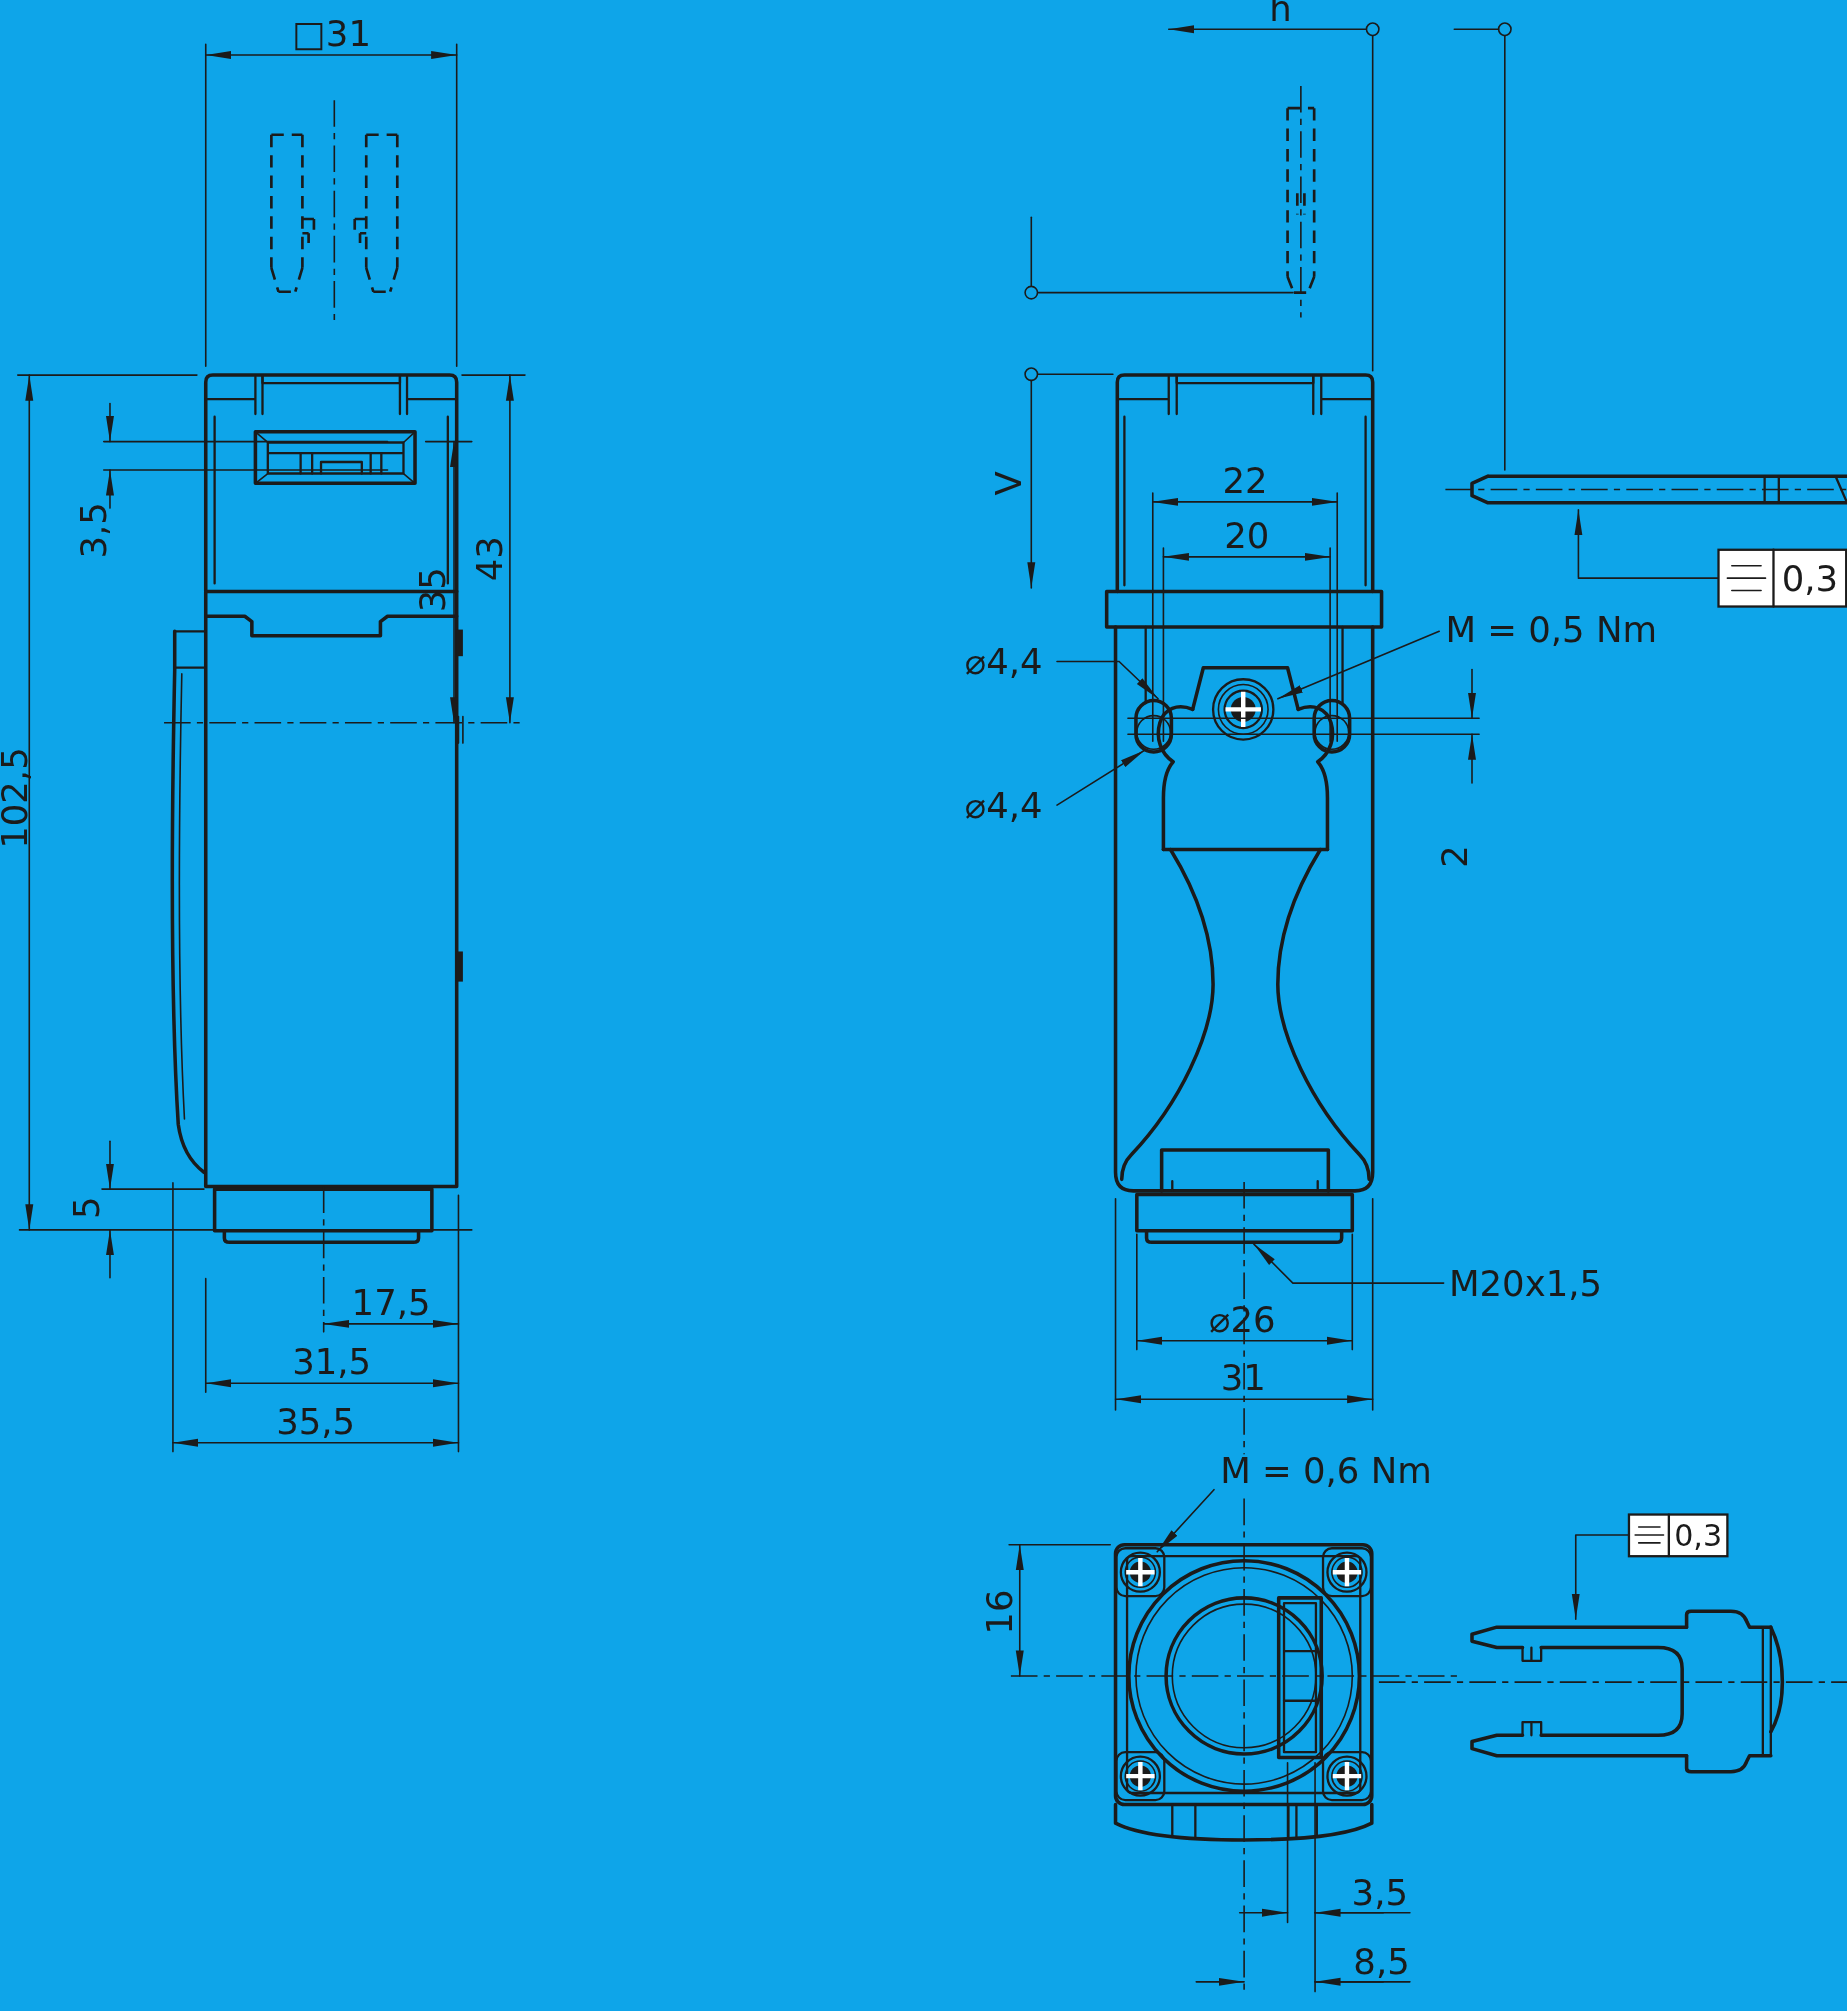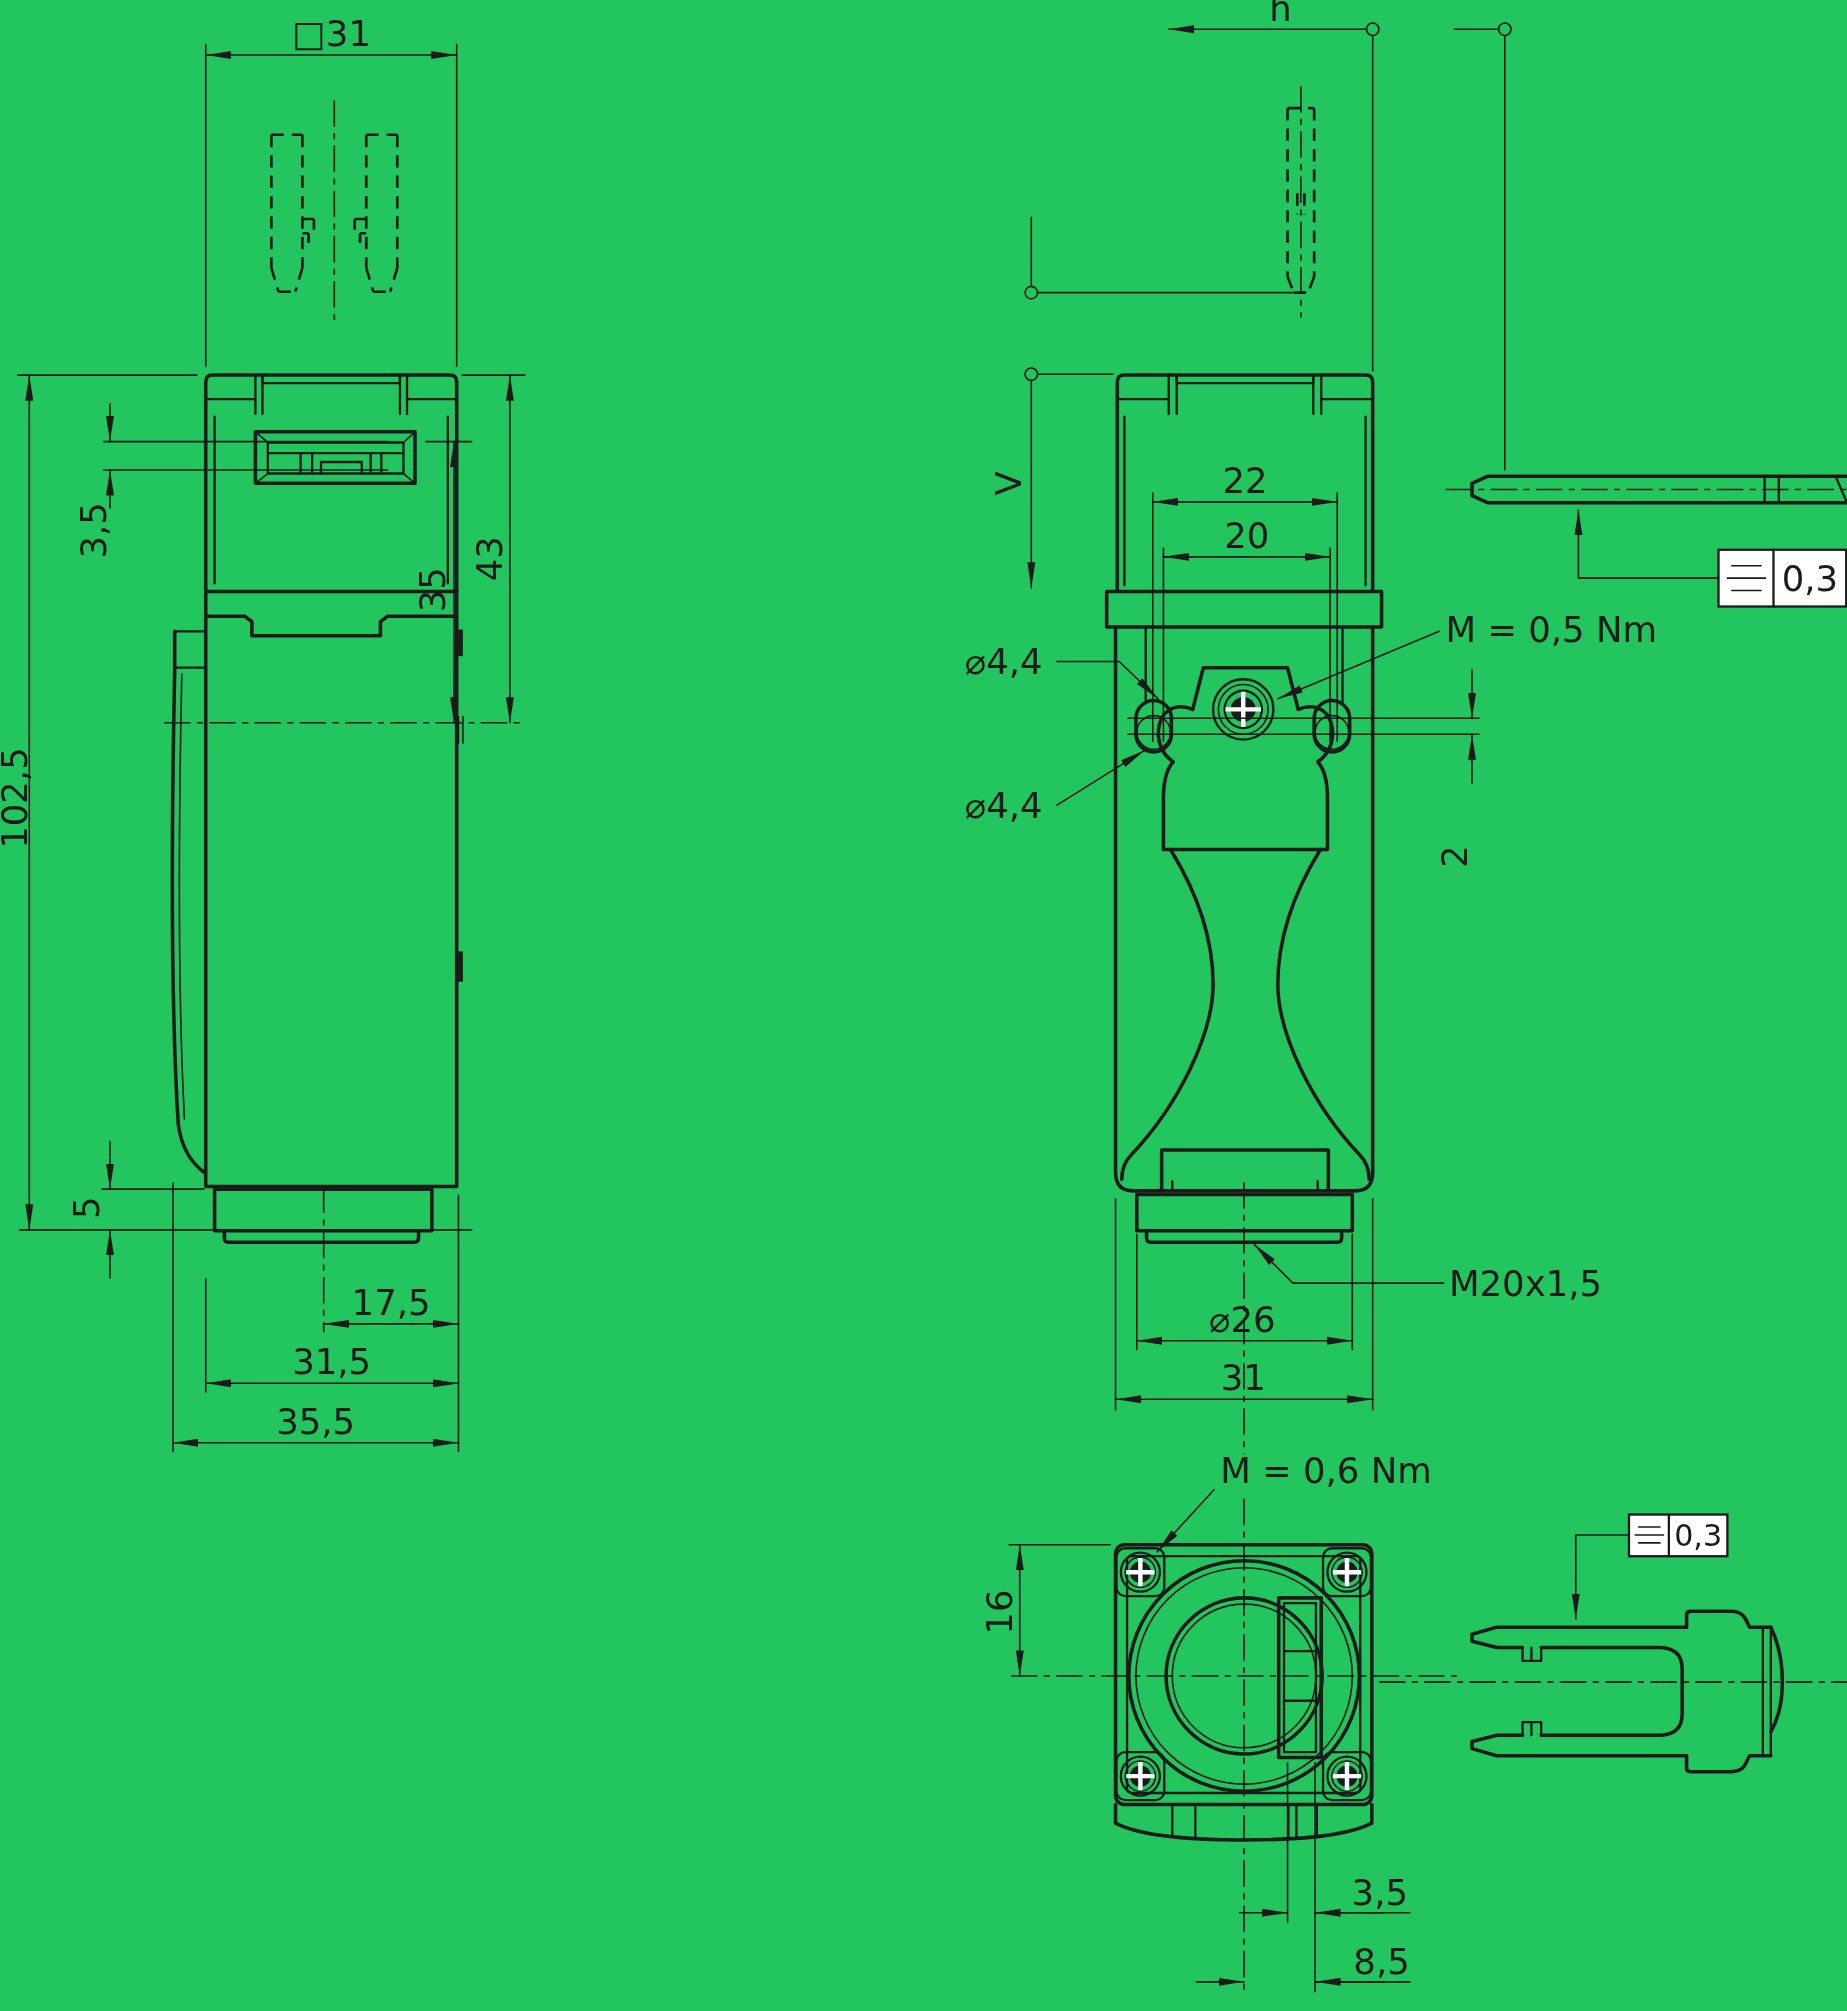--- a/index.html
+++ b/index.html
@@ -1,16 +1,16 @@
 <!DOCTYPE html>
 <html style="font-size:14px"><head>
 <meta charset="utf-8">
 <style>
   html,body{margin:0;padding:0;background:#ffffff;}
-  .page{width:1848px;height:2012px;background:#22c55e;position:relative;}
+  .page{width:1848px;height:2012px;background:#0ea5e9;position:relative;}
   svg{display:block;}
   .o  {fill:none;stroke:#1b1b1b;stroke-width:4;stroke-linejoin:round;stroke-linecap:round;}
   .o2 {fill:none;stroke:#1b1b1b;stroke-width:2.6;stroke-linejoin:round;stroke-linecap:round;}
   .t  {fill:none;stroke:#1b1b1b;stroke-width:1.8;stroke-linecap:round;}
   .cl {fill:none;stroke:#1b1b1b;stroke-width:1.8;stroke-dasharray:30 7 7 7;}
   .dsh{fill:none;stroke:#1b1b1b;stroke-width:3;stroke-dasharray:14 9;stroke-linejoin:round;}
   .blk{fill:#1b1b1b;stroke:none;}
   .wbox{fill:#ffffff;stroke:#1b1b1b;stroke-width:2.6;}
   .lbl{font-family:"DejaVu Sans","Liberation Sans",sans-serif;font-size:40px;fill:#1b1b1b;}
   .lbl.s34{font-size:34px;}

